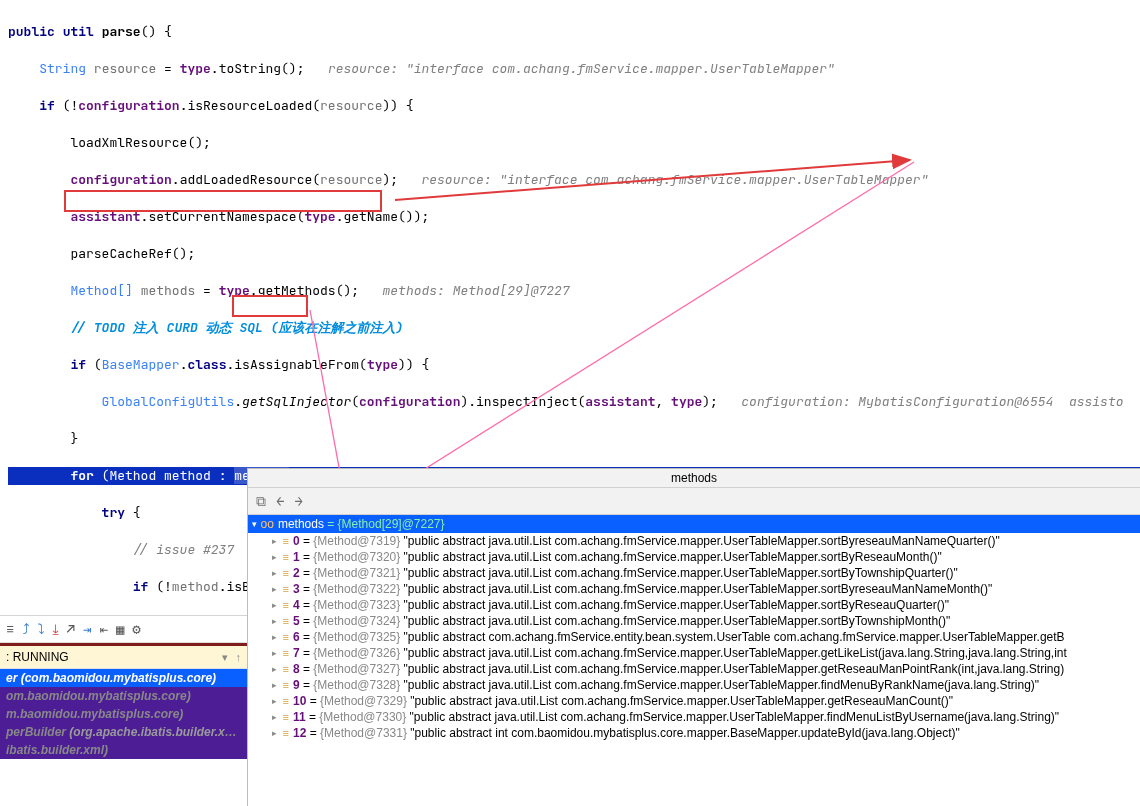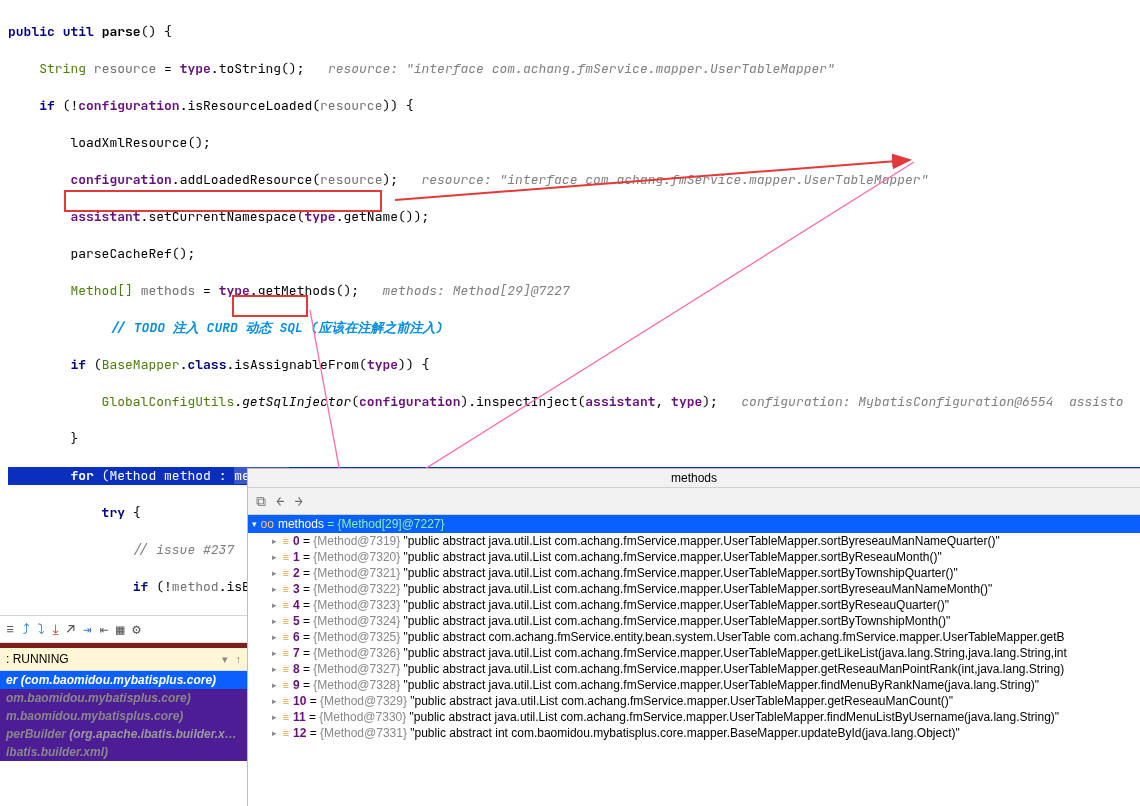--- a/index.html
+++ b/index.html
@@ -17,27 +17,27 @@
   top: 0; left: 0; right: 0;
   padding-left: 8px;
   padding-top: 4px;
   white-space: pre;
   line-height: 18.5px;
 }
 .editor .line { position: relative; }
 .editor .line.highlight { background: #0a2fbf; color: #fff; }
 .editor .line.light-pink { background: #fceeed; }
 .kw { color: #000080; font-weight: bold; }
-.type { color: #4d7c0f; }
+.type { color: #3b82f6; }
 .method { font-style: italic; color: #000000; }
 .methodbold { font-weight: bold; color: #000000; }
 .field { color: #660e7a; font-weight: bold; }
 .comment { color: #808080; font-style: italic; }
 .commentk { color: #808080; font-style: italic; font-weight: bold; }
-.todo { color: #008dde; font-weight: bold; font-style: italic; margin-left: 40px; }
+.todo { color: #008dde; font-weight: bold; font-style: italic; }
 .ann { color: #808000; }
 .param { color: #727272; }
 .sel-box {
   border: 2px solid #e03a3a;
   position: absolute;
   pointer-events: none;
 }
 svg.arrows {
   position: absolute;
   top: 0; left: 0;
@@ -114,21 +114,21 @@
   gap: 8px;
   padding: 4px 6px;
   align-items: center;
   border-bottom: 1px solid #e0e0e0;
 }
 .left-toolbar .licon { font-size: 14px; color: #5a5a5a; }
 .left-toolbar .blue { color: #3a7ed2; }
 .left-toolbar .red { color: #d23a3a; }
 .status-row {
   background: #fff6d6;
-  border-top: 5px solid #7f1d1d;
+  border-top: 3px solid #7f1d1d;
   border-bottom: 1px solid #e0e0e0;
   padding: 4px 6px;
   font-family: "Segoe UI", sans-serif;
   font-size: 12px;
   display: flex;
   gap: 8px;
   align-items: center;
 }
 .status-row .arrow { color: #888; font-size: 11px; }
 .frames {

